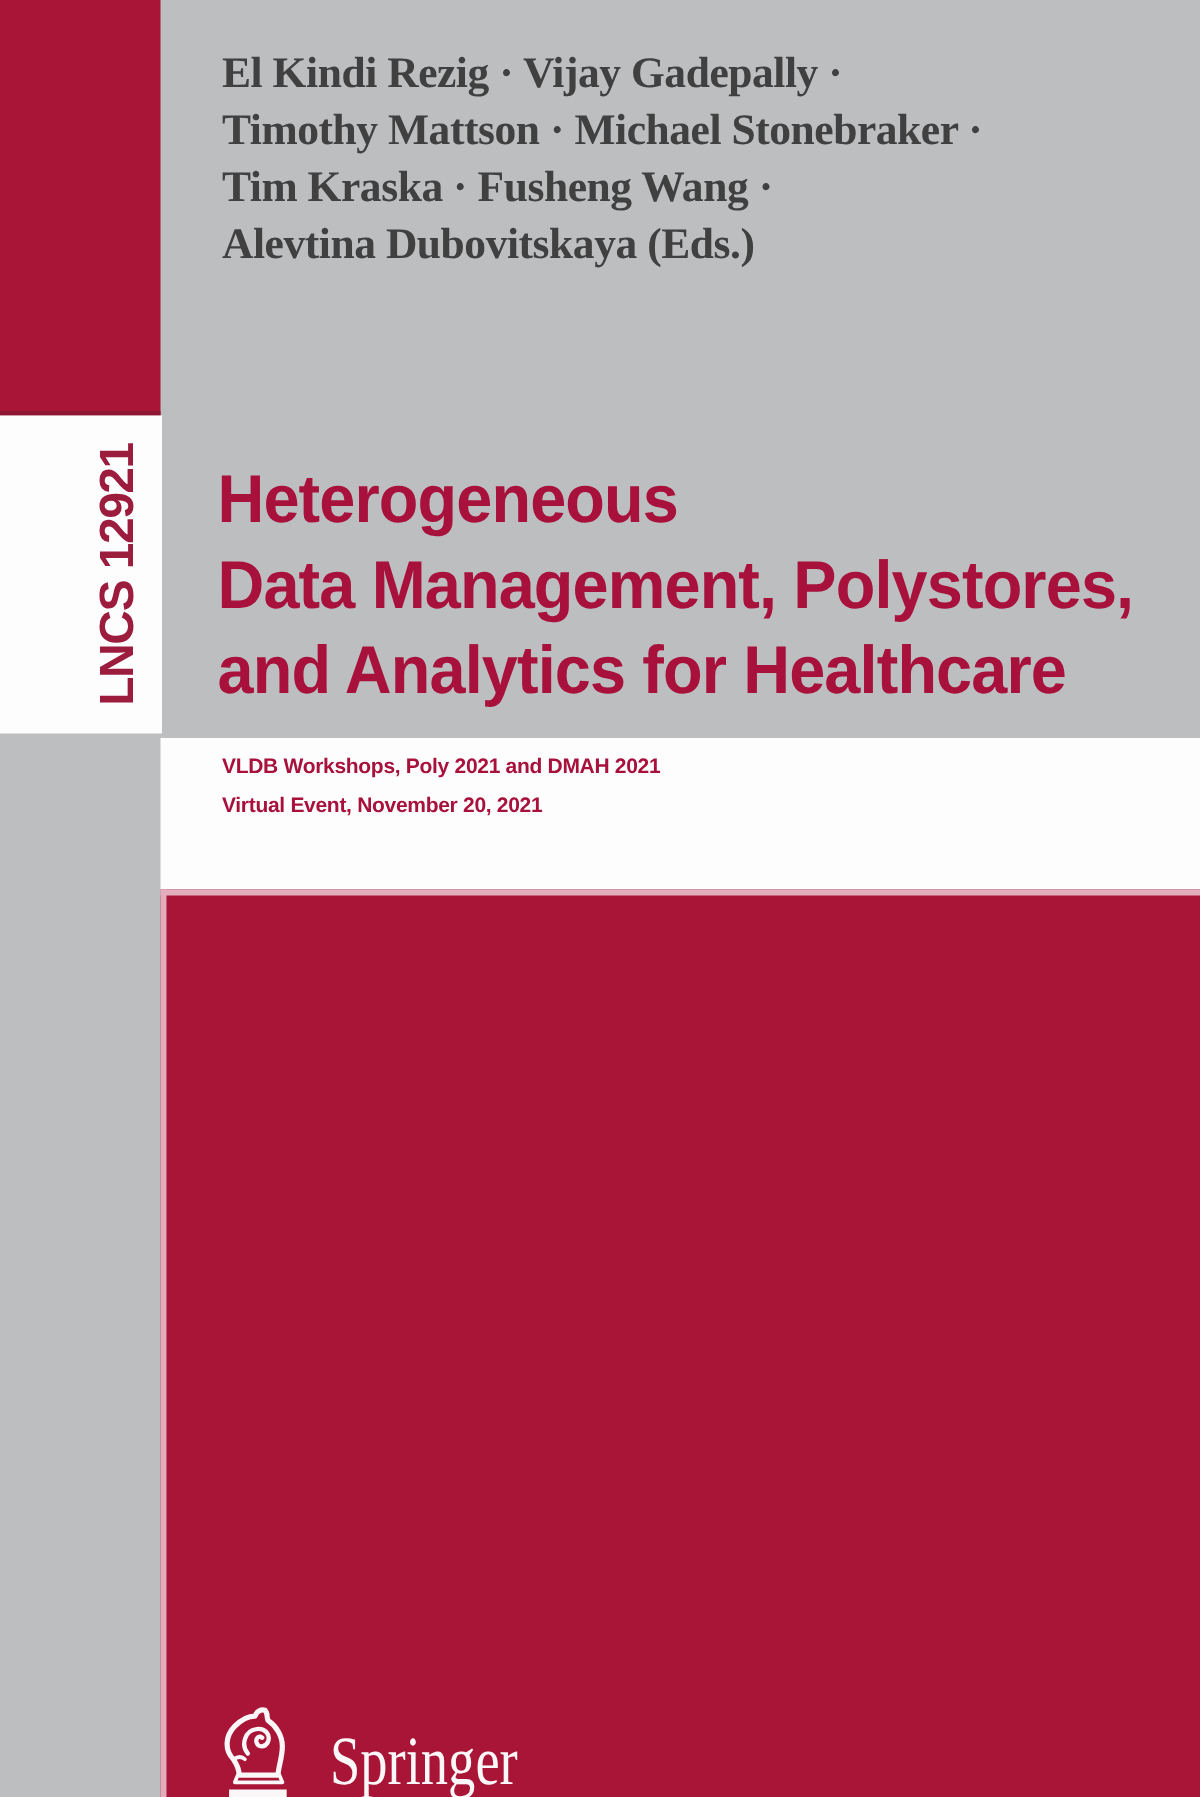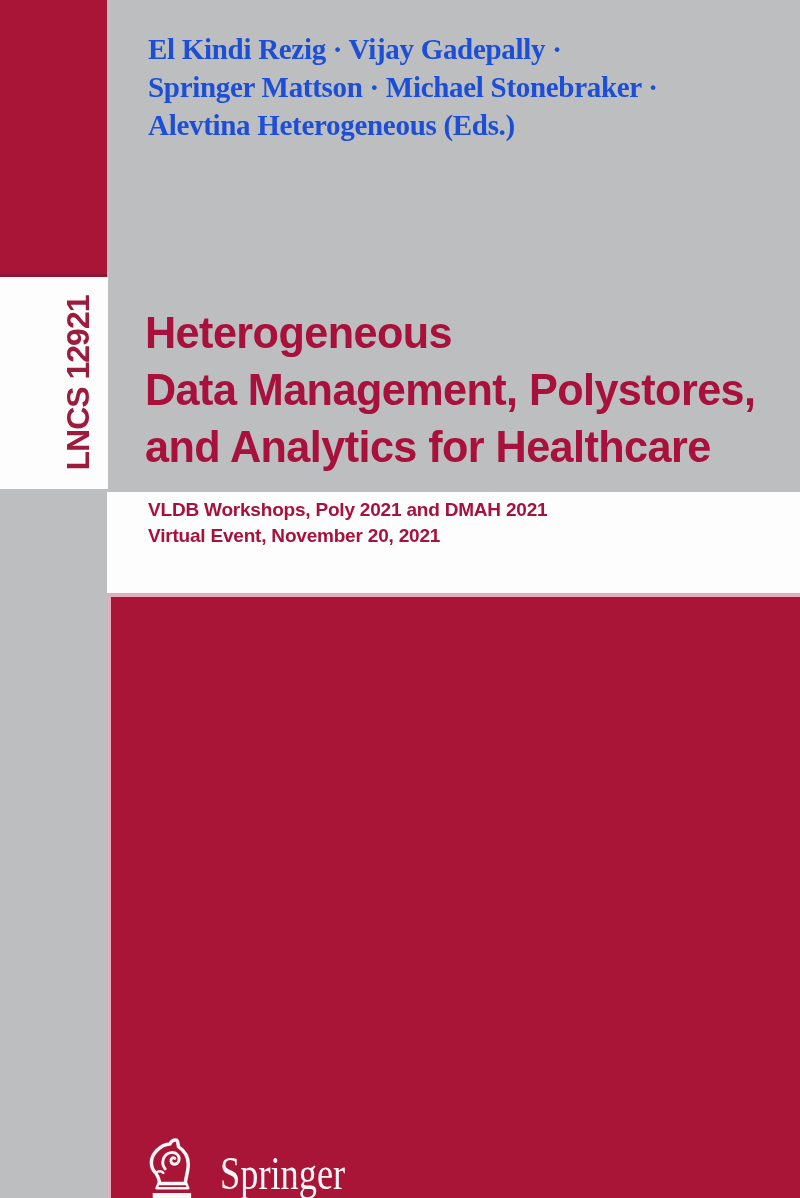--- a/index.html
+++ b/index.html
@@ -41,21 +41,21 @@
   }
 
   
   .authors {
     position: absolute; left: 148px; top: 30px;
     font-family: "Liberation Serif", serif;
     font-weight: bold;
     font-size: 29px;
     line-height: 38px;
     letter-spacing: -0.3px;
-    color: #1d4ed8;
+    color: #404040;
     white-space: nowrap;
   }
 
   
   .title {
     position: absolute; left: 145px; top: 304px;
     font-family: "Liberation Sans", sans-serif;
     font-weight: bold;
     font-size: 45px;
     line-height: 57px;
@@ -70,21 +70,21 @@
   .subtitle-band {
     position: absolute; left: 107px; top: 492px;
     width: 693px; height: 101px;
     background: #FDFDFD;
     box-sizing: border-box;
     padding: 5px 0 0 41px;
   }
   .subtitle {
     font-family: "Liberation Sans", sans-serif;
     font-weight: bold;
-    font-size: 19px;
+    font-size: 14px;
     line-height: 26px;
     letter-spacing: -0.2px;
     color: #A8113B;
     white-space: nowrap;
   }
 
   
   .bottom-red {
     position: absolute; left: 107px; top: 593px;
     width: 693px; height: 605px;
@@ -118,22 +118,23 @@
 <div class="cover">
 
   <div class="spine-red"></div>
 
   <div class="lncs-box">
     <div class="lncs-text">LNCS 12921</div>
   </div>
 
   <div class="authors">
     <div>El Kindi Rezig · Vijay Gadepally ·</div>
-    <div>Springer Mattson · Michael Stonebraker ·</div>
-    <div>Alevtina Heterogeneous (Eds.)</div>
+    <div>Timothy Mattson · Michael Stonebraker ·</div>
+    <div>Tim Kraska · Fusheng Wang ·</div>
+    <div>Alevtina Dubovitskaya (Eds.)</div>
   </div>
 
   <div class="title">
     <div>Heterogeneous</div>
     <div>Data Management, Polystores,</div>
     <div>and Analytics for Healthcare</div>
   </div>
 
   <div class="subtitle-band">
     <div class="subtitle">VLDB Workshops, Poly 2021 and DMAH 2021</div>

